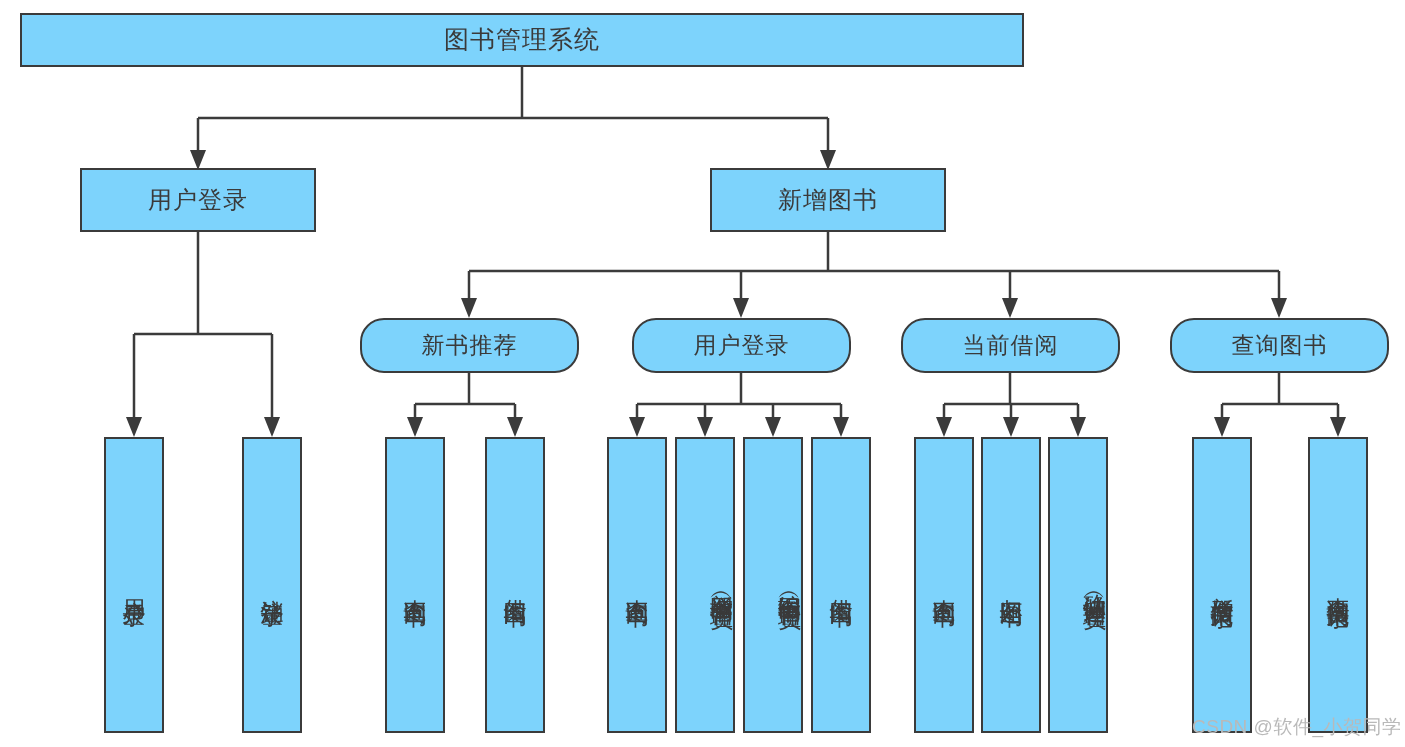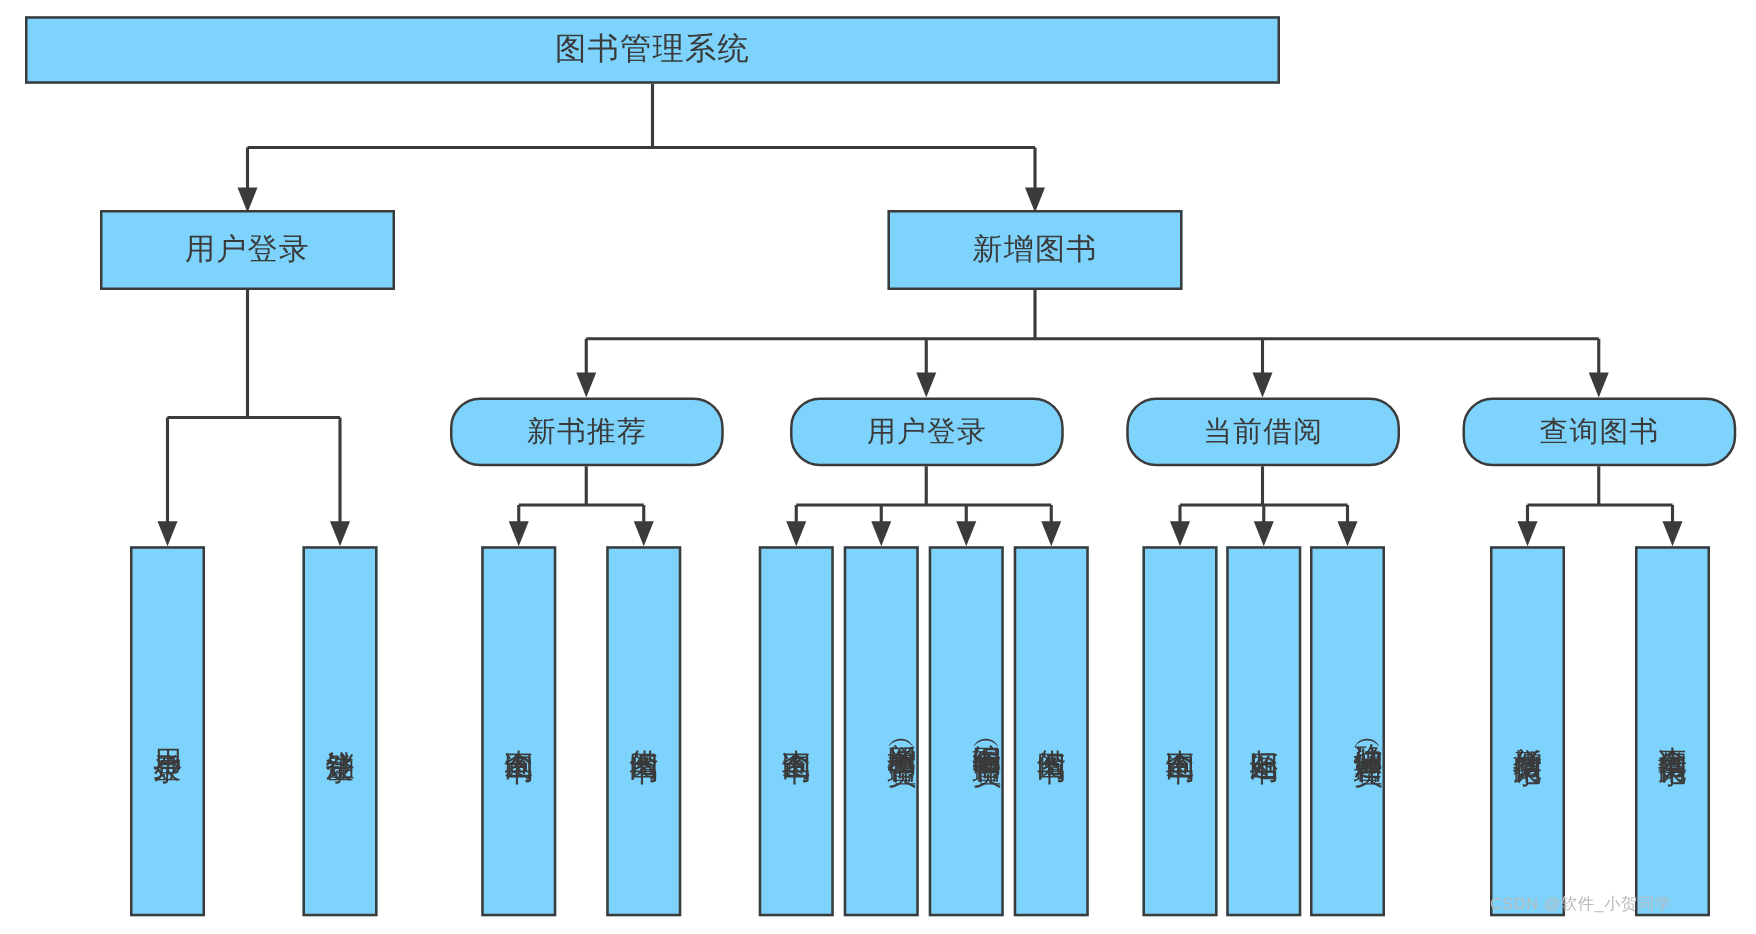--- a/index.html
+++ b/index.html
@@ -35,21 +35,21 @@
     text-orientation:upright;
     letter-spacing:2px;
     padding:6px 0;
     line-height:1;
     white-space:nowrap;
   }
   .node.leaf.topalign{align-items:flex-start;}
   .watermark{
     position:absolute;
     color:#b9b9b9;
-    font-size:13px;
+    font-size:19px;
     letter-spacing:0.5px;
     white-space:nowrap;
     font-family:"Liberation Sans","DejaVu Sans",sans-serif;
   }
   svg.edges{position:absolute;left:0;top:0;width:1405px;height:747px;pointer-events:none;}
   .edge{stroke:#3b3b3b;stroke-width:2.5;fill:none;}
   .arrowfill{fill:#3b3b3b;}
 </style>
 </head>
 <body>

